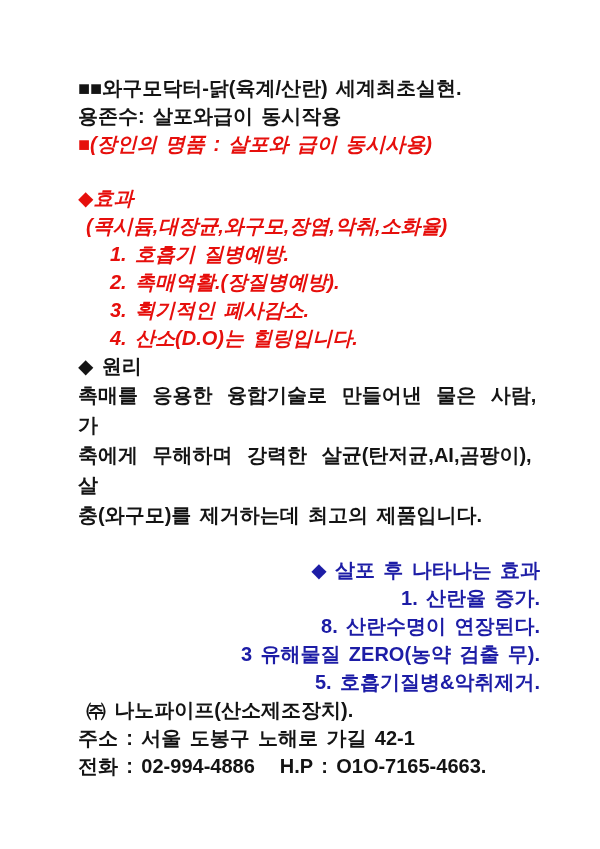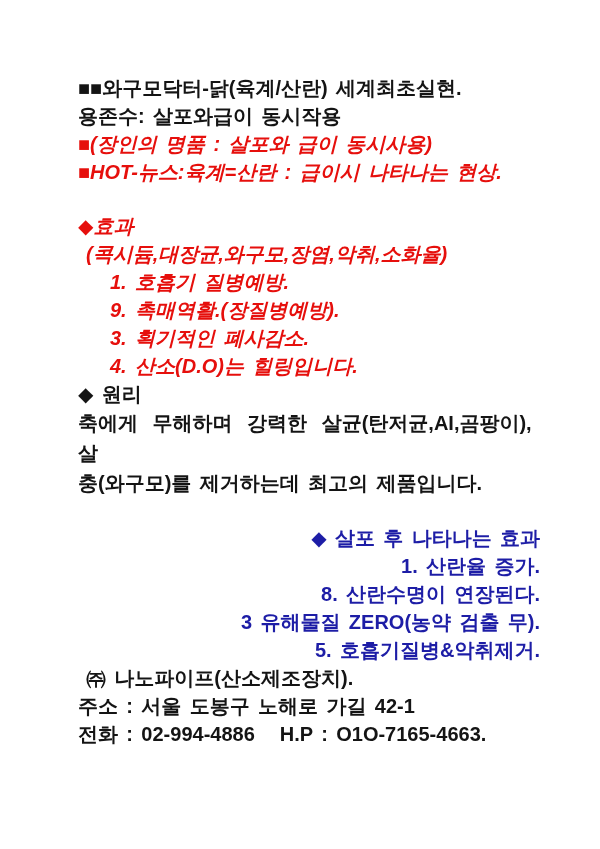--- a/index.html
+++ b/index.html
@@ -41,29 +41,29 @@
   .bullet { display: inline; }
 </style>
 </head>
 <body>
 
 <div class="page">
   <div id="doc" class="doc">
       <div class="line color-black ind-none"><span class="bullet">■■</span><span>와구모닥터-닭(육계/산란) 세계최초실현.</span></div>
       <div class="line color-black ind-none"><span>용존수: 살포와급이 동시작용</span></div>
       <div class="line color-red ind-none"><span class="bullet">■</span><span>(장인의 명품 : 살포와 급이 동시사용)</span></div>
-      <div class="line color-red ind-none"><span class="bullet">■</span><span>HOT-뉴스:육계=산란 : 급이시 나타나는 현상.</span></div>
       <div class="spacer"></div>
       <div class="line color-red ind-none"><span class="bullet">◆</span><span>효과</span></div>
       <div class="line color-red ind-small"><span>(콕시듐,대장균,와구모,장염,악취,소화율)</span></div>
       <div class="line color-red ind-list"><span>1. 호흡기 질병예방.</span></div>
-      <div class="line color-red ind-list"><span>9. 촉매역활.(장질병예방).</span></div>
+      <div class="line color-red ind-list"><span>2. 촉매역활.(장질병예방).</span></div>
       <div class="line color-red ind-list"><span>3. 획기적인 폐사감소.</span></div>
       <div class="line color-red ind-list"><span>4. 산소(D.O)는 힐링입니다.</span></div>
       <div class="line color-black ind-none"><span class="bullet">◆</span><span> 원리</span></div>
+      <div class="line color-black ind-none wide para"><span>촉매를 응용한 융합기술로 만들어낸 물은 사람, 가</span></div>
       <div class="line color-black ind-none wide para"><span>축에게 무해하며 강력한 살균(탄저균,AI,곰팡이),살</span></div>
       <div class="line color-black ind-none para"><span>충(와구모)를 제거하는데 최고의 제품입니다.</span></div>
       <div class="spacer"></div>
       <div class="line color-blue ind-none"><span class="bullet">◆</span><span> 살포 후 나타나는 효과</span></div>
       <div class="line color-blue ind-list"><span>1. 산란율 증가.</span></div>
       <div class="line color-blue ind-list"><span>8. 산란수명이 연장된다.</span></div>
       <div class="line color-blue ind-list"><span>3 유해물질 ZERO(농약 검출 무).</span></div>
       <div class="line color-blue ind-list"><span>5. 호흡기질병&amp;악취제거.</span></div>
       <div class="line color-black ind-small"><span>㈜ 나노파이프(산소제조장치).</span></div>
       <div class="line color-black ind-none"><span>주소 : 서울 도봉구 노해로 가길 42-1</span></div>

